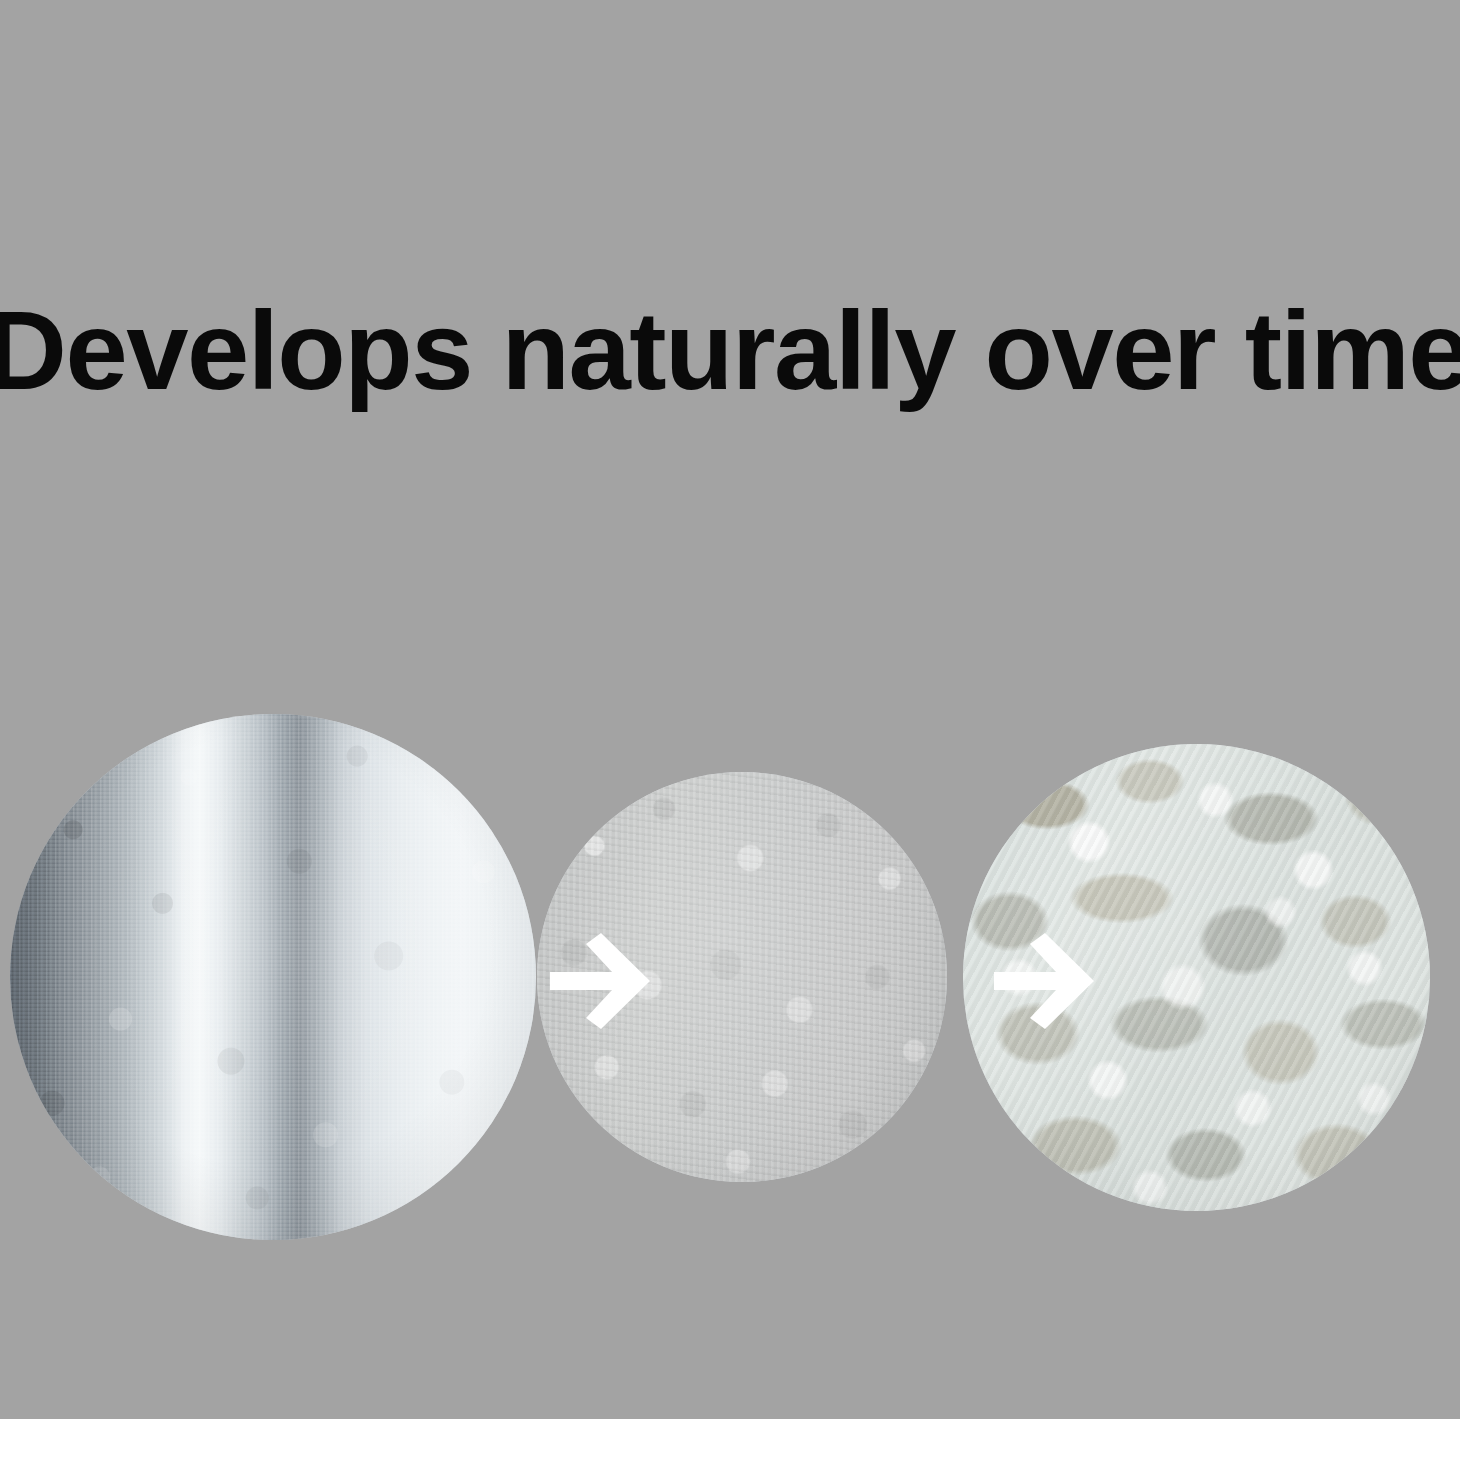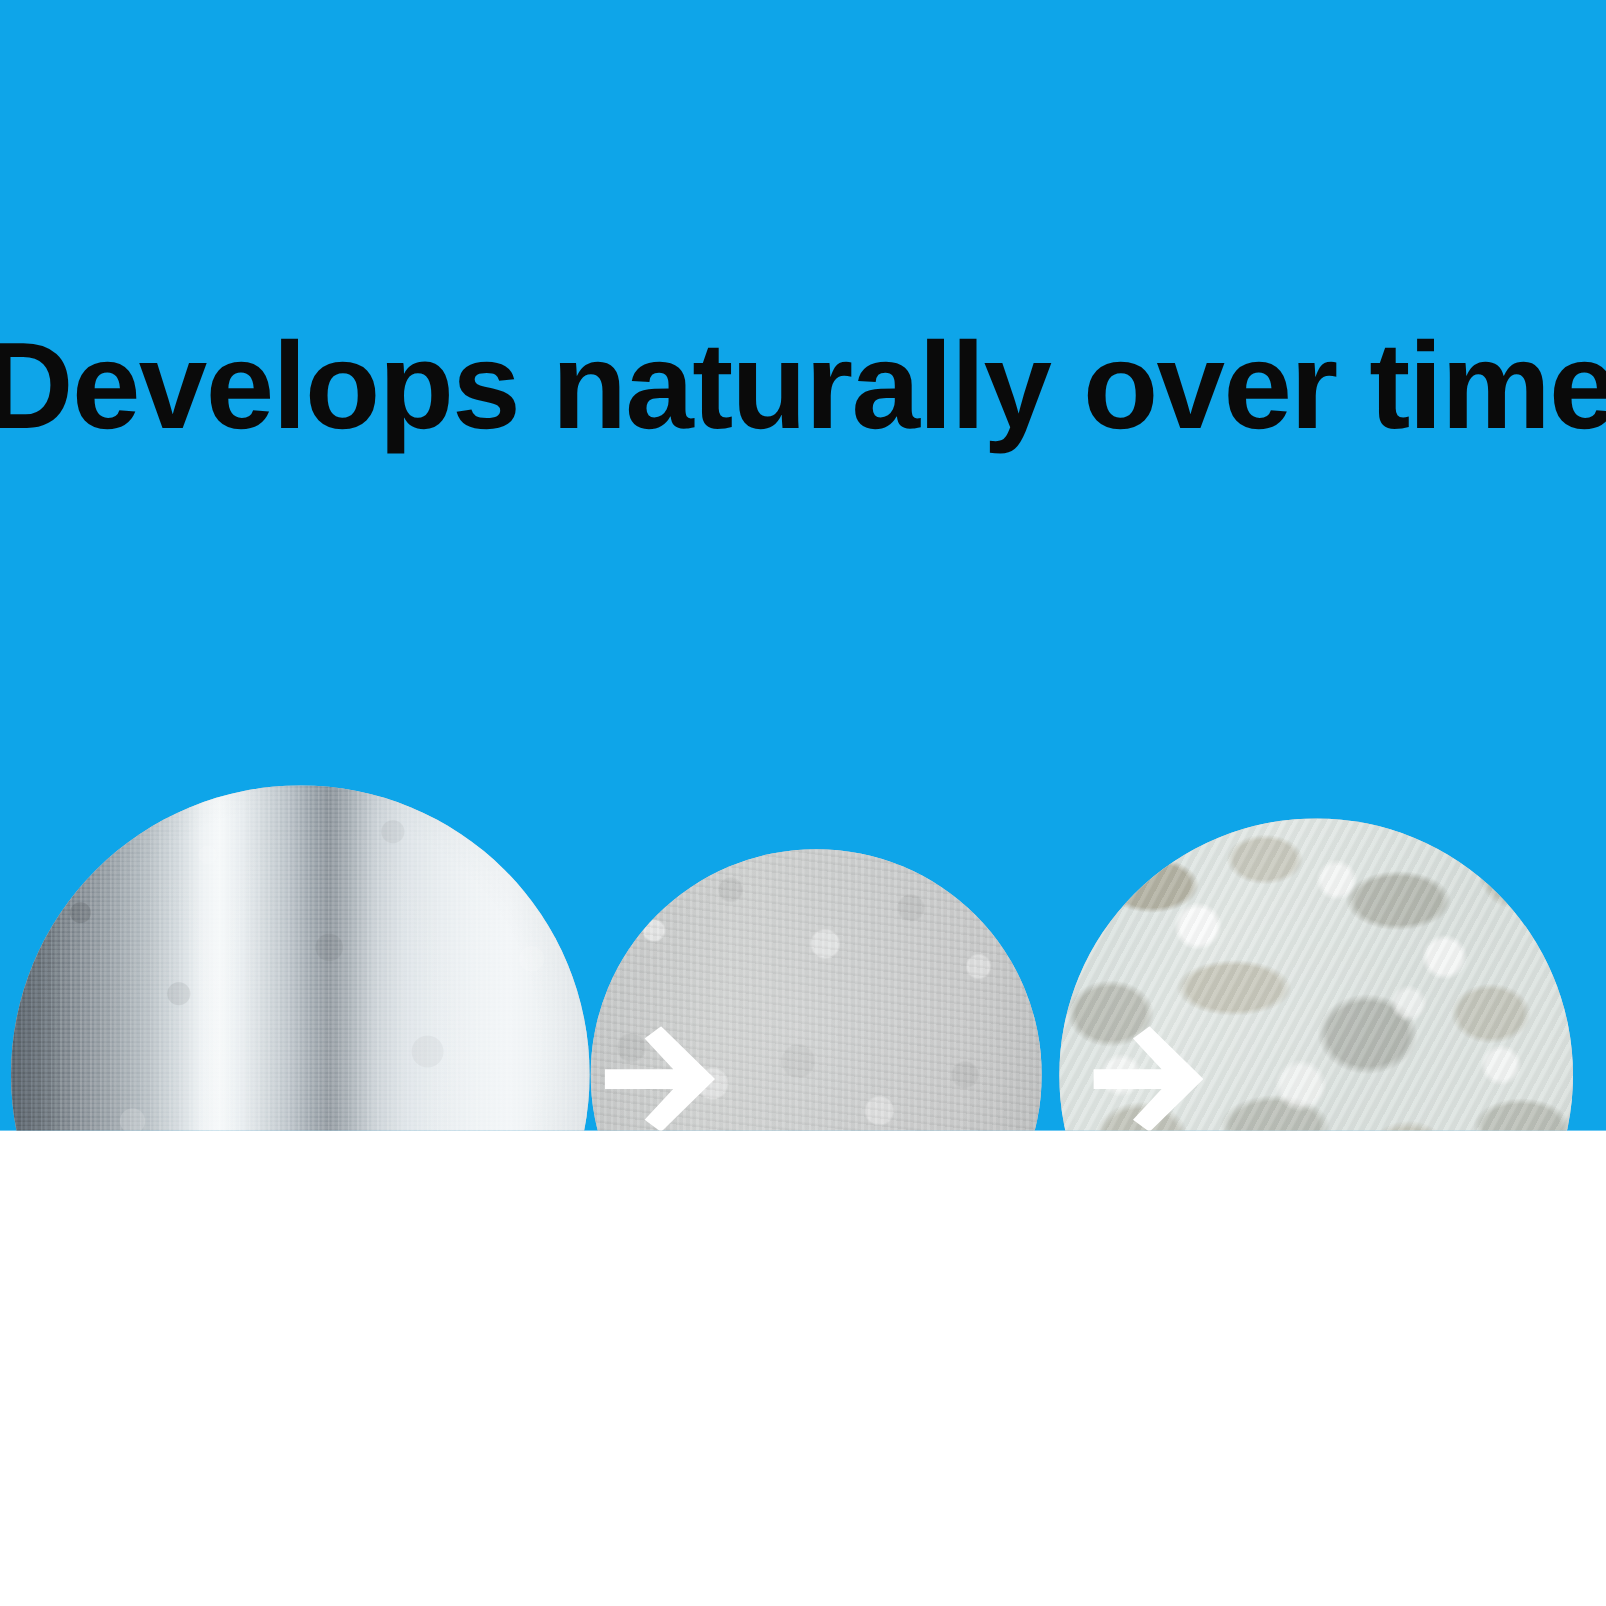--- a/index.html
+++ b/index.html
@@ -4,22 +4,22 @@
 <title>Develops naturally over time</title>
 <style>
   html, body {
     margin: 0;
     padding: 0;
     background: #ffffff;
   }
   #slide {
     position: relative;
     width: 1460px;
-    height: 1028px;
-    background: #0ea5e9;
+    height: 1419px;
+    background: #a3a3a3;
     overflow: hidden;
     font-family: "Liberation Sans", sans-serif;
   }
 
   
   #title {
     position: absolute;
     left: -14px;
     top: 214px;
     width: 1520px;

